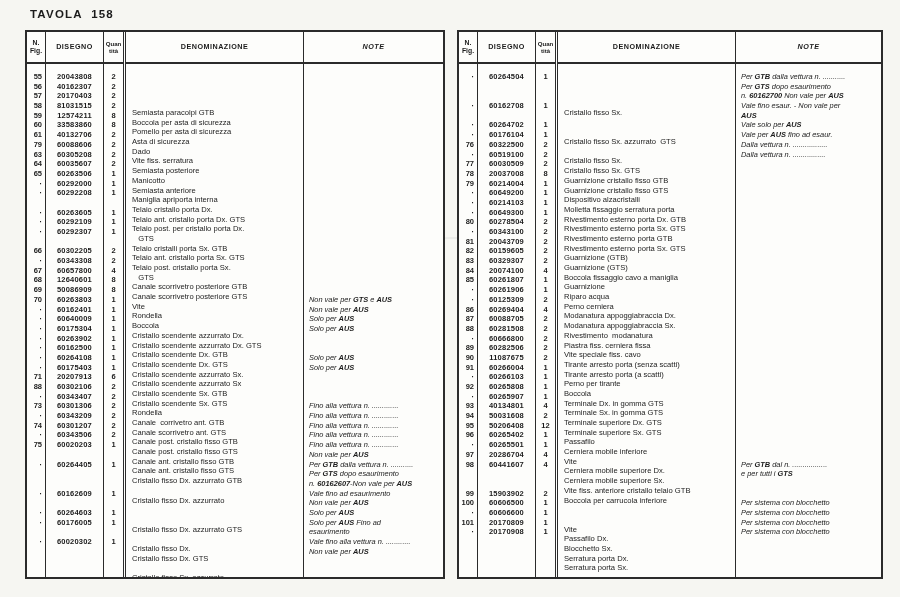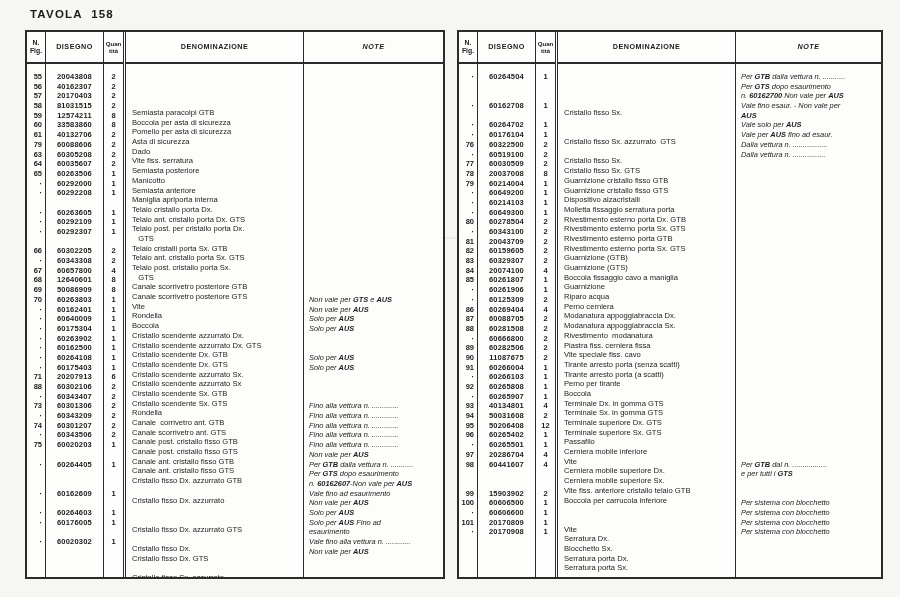--- a/index.html
+++ b/index.html
@@ -565,21 +565,21 @@
           <div class="line">Passafilo</div>
           <div class="line">Cerniera mobile inferiore</div>
           <div class="line">Vite</div>
           <div class="line">Cerniera mobile superiore Dx.</div>
           <div class="line">Cerniera mobile superiore Sx.</div>
           <div class="line">Vite fiss. anteriore cristallo telaio GTB</div>
           <div class="line">Boccola per carrucola inferiore</div>
           <div class="line"></div>
           <div class="line"></div>
           <div class="line">Vite</div>
-          <div class="line">Serratura Dx.</div>
+          <div class="line">Passafilo Dx.</div>
           <div class="line">Blocchetto Sx.</div>
           <div class="line">Serratura porta Dx.</div>
           <div class="line">Serratura porta Sx.</div>
         </div>
     </div>
     <div class="col" data-col="note">
       <div class="hcell">NOTE</div>
       <div class="lines">
           <div class="line">Per <b>GTB</b> dalla vettura n. ...........</div>
           <div class="line">Per <b>GTS</b> dopo esaurimento</div>

